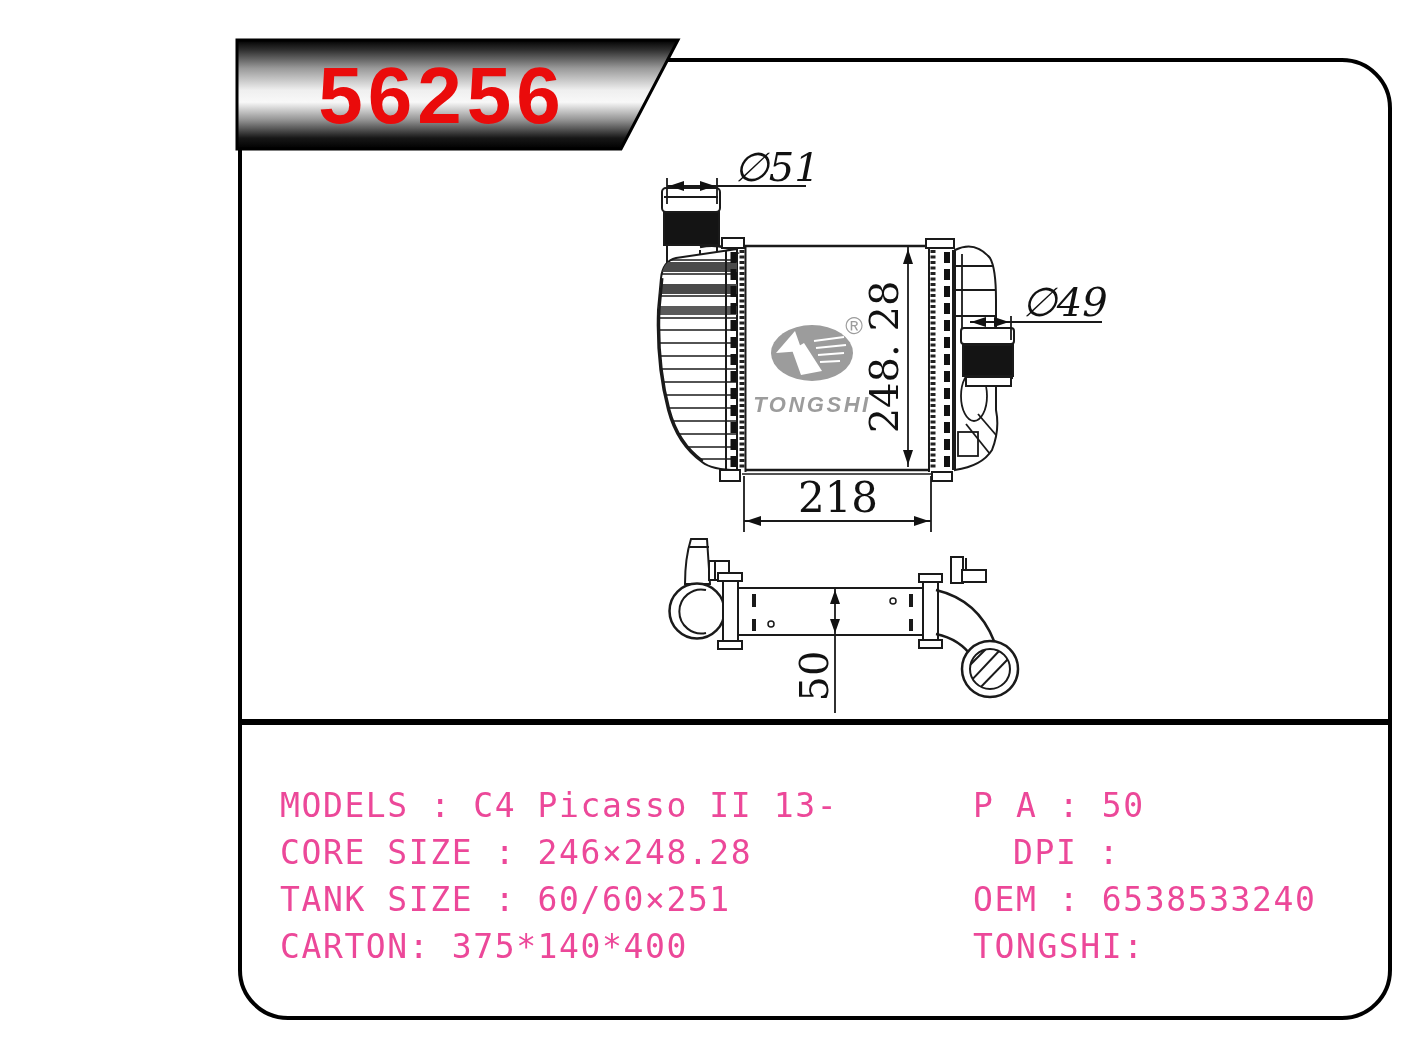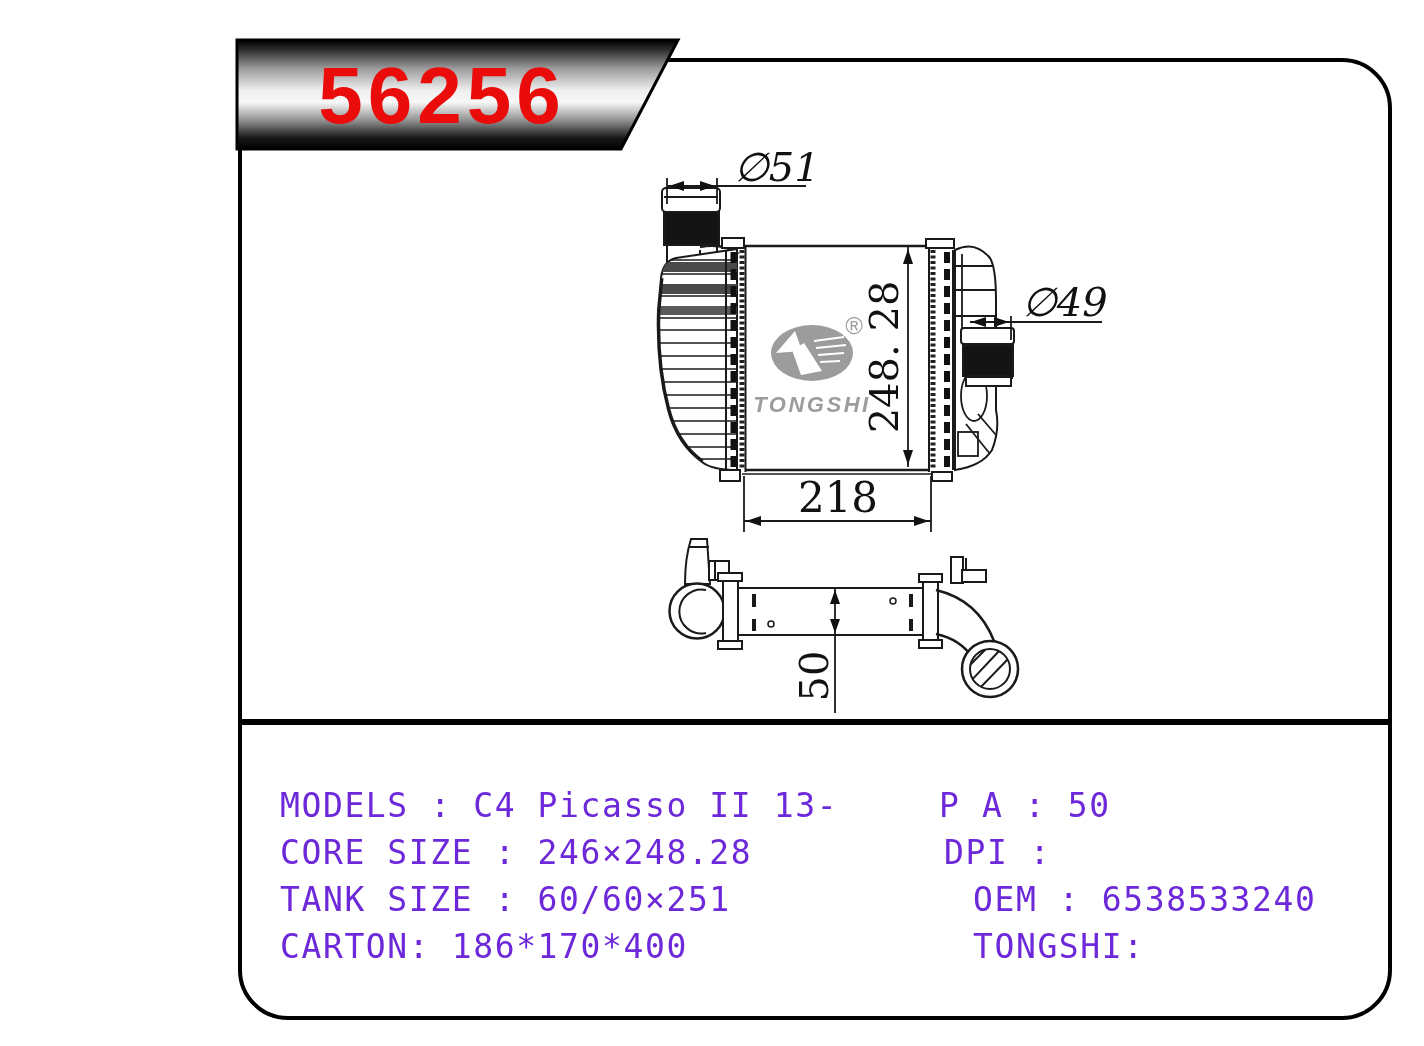--- a/index.html
+++ b/index.html
@@ -9,21 +9,21 @@
     background:#ffffff;
     overflow:hidden;
     font-family:"Liberation Sans", sans-serif;
   }
   .sheet svg{position:absolute;left:0;top:0;}
   .spec-line{
     position:absolute;
     font-family:"DejaVu Sans Mono", monospace;
     font-size:33px;
     letter-spacing:1.6px;
-    color:#6d28d9;
+    color:#ec4899;
     white-space:pre;
   }
   .dim-text{
     font-family:"DejaVu Serif","Liberation Serif", serif;
     fill:#111;
   }
   .banner-num{
     font-family:"Liberation Sans", sans-serif;
     font-weight:bold;
     letter-spacing:5px;
@@ -248,21 +248,21 @@
     <g>
       <path d="M 237,40 L 678,40 L 621,149 L 237,149 Z" fill="url(#bgrad)" stroke="#000000" stroke-width="3"></path>
       <text class="banner-num" x="442" y="123" font-size="80" fill="#ea0b0b" text-anchor="middle">56256</text>
     </g>
   </svg>
 
   <div>
     <div class="spec-line" style="left:280px;top:786px;">MODELS : C4 Picasso II 13-</div>
     <div class="spec-line" style="left:280px;top:833px;">CORE SIZE : 246×248.28</div>
     <div class="spec-line" style="left:280px;top:880px;text-align:right;">TANK SIZE : 60/60×251</div>
-    <div class="spec-line" style="left:280px;top:927px;">CARTON: 186*170*400</div>
-
-    <div class="spec-line" style="left:939px;top:786px;">P A : 50</div>
-    <div class="spec-line" style="left:944px;top:833px;">DPI :</div>
+    <div class="spec-line" style="left:280px;top:927px;">CARTON: 375*140*400</div>
+
+    <div class="spec-line" style="left:973px;top:786px;">P A : 50</div>
+    <div class="spec-line" style="left:1013px;top:833px;">DPI :</div>
     <div class="spec-line" style="left:973px;top:880px;">OEM : 6538533240</div>
     <div class="spec-line" style="left:973px;top:927px;">TONGSHI:</div>
   </div>
 
 </div>
 
 </body></html>

